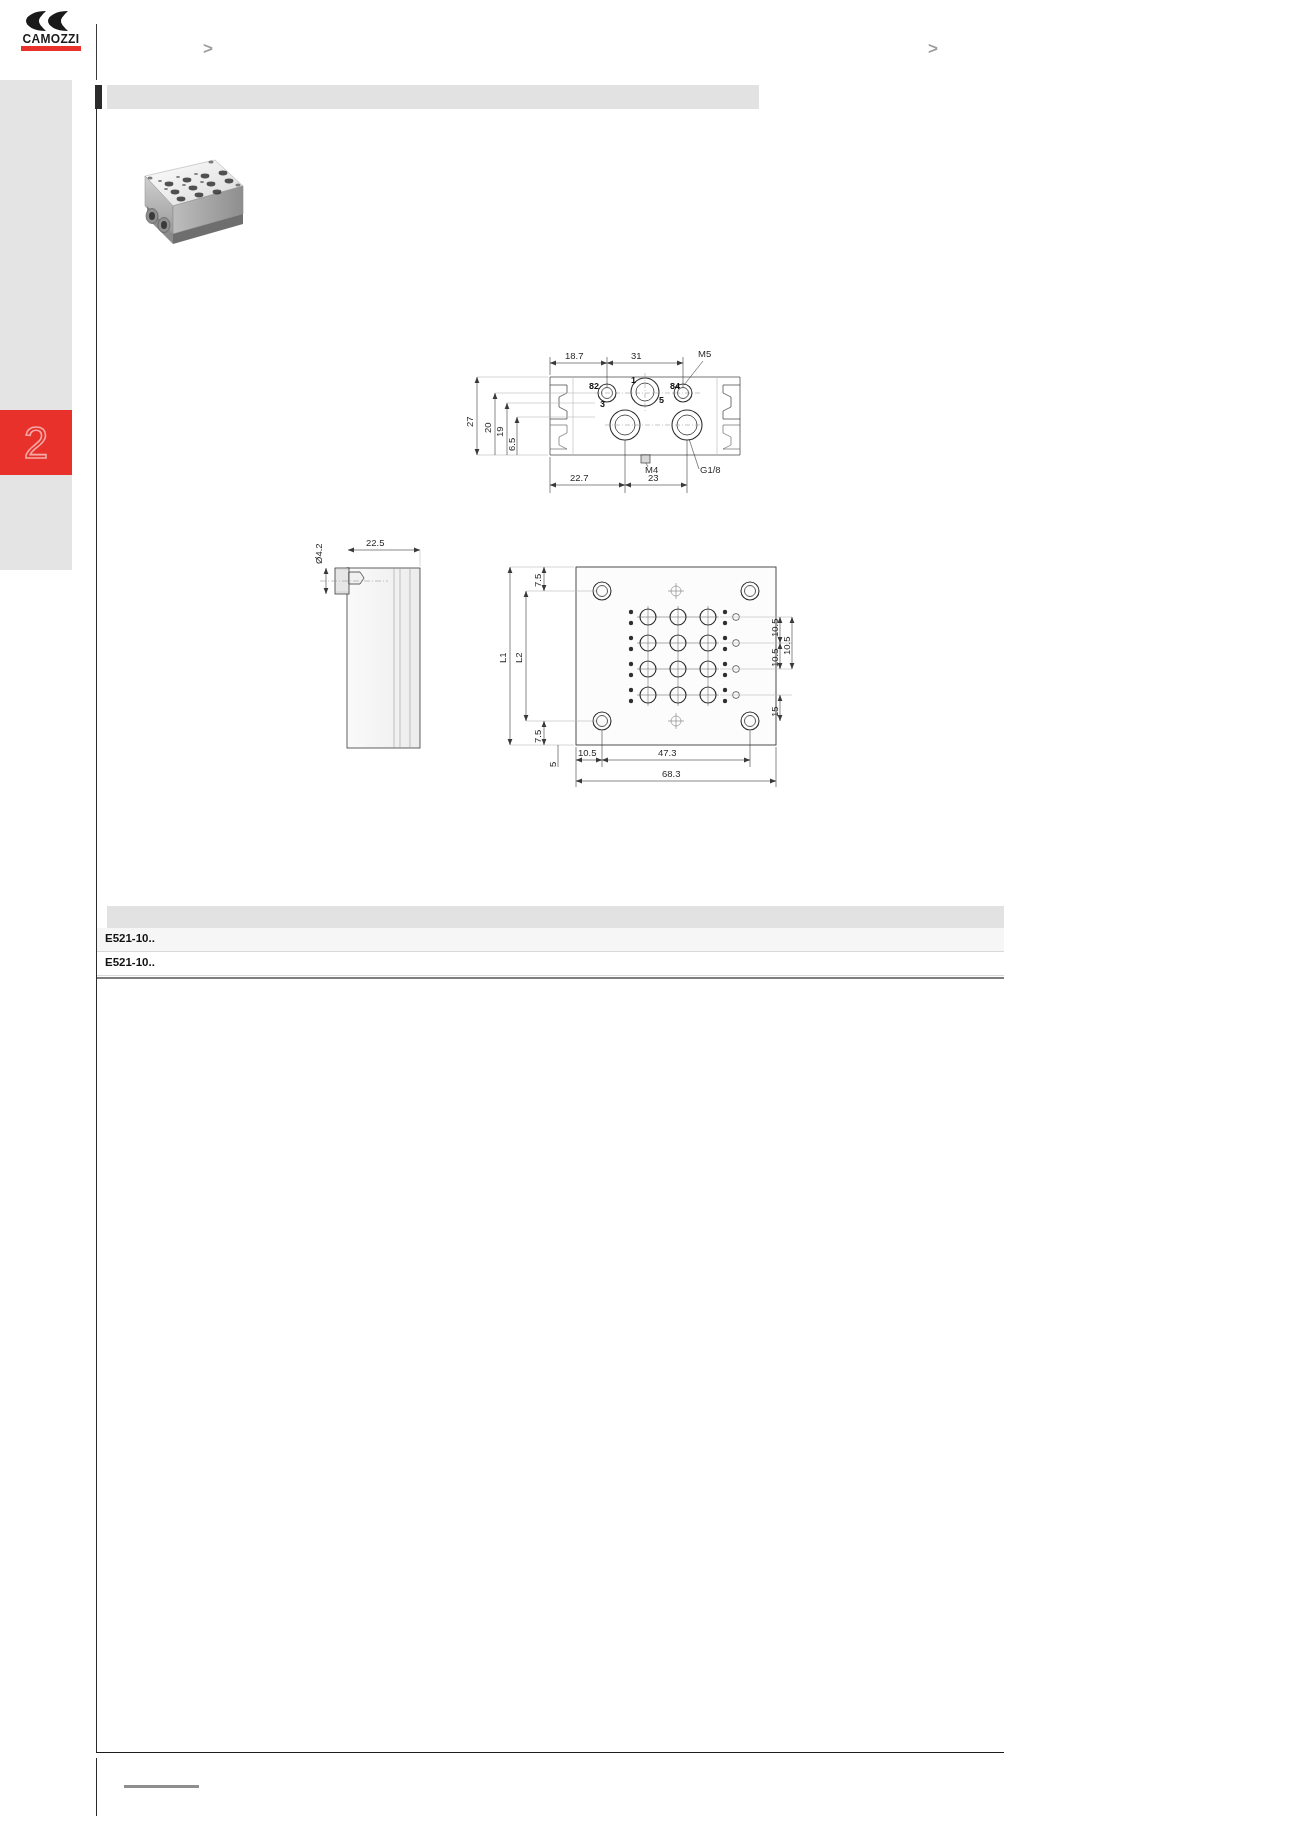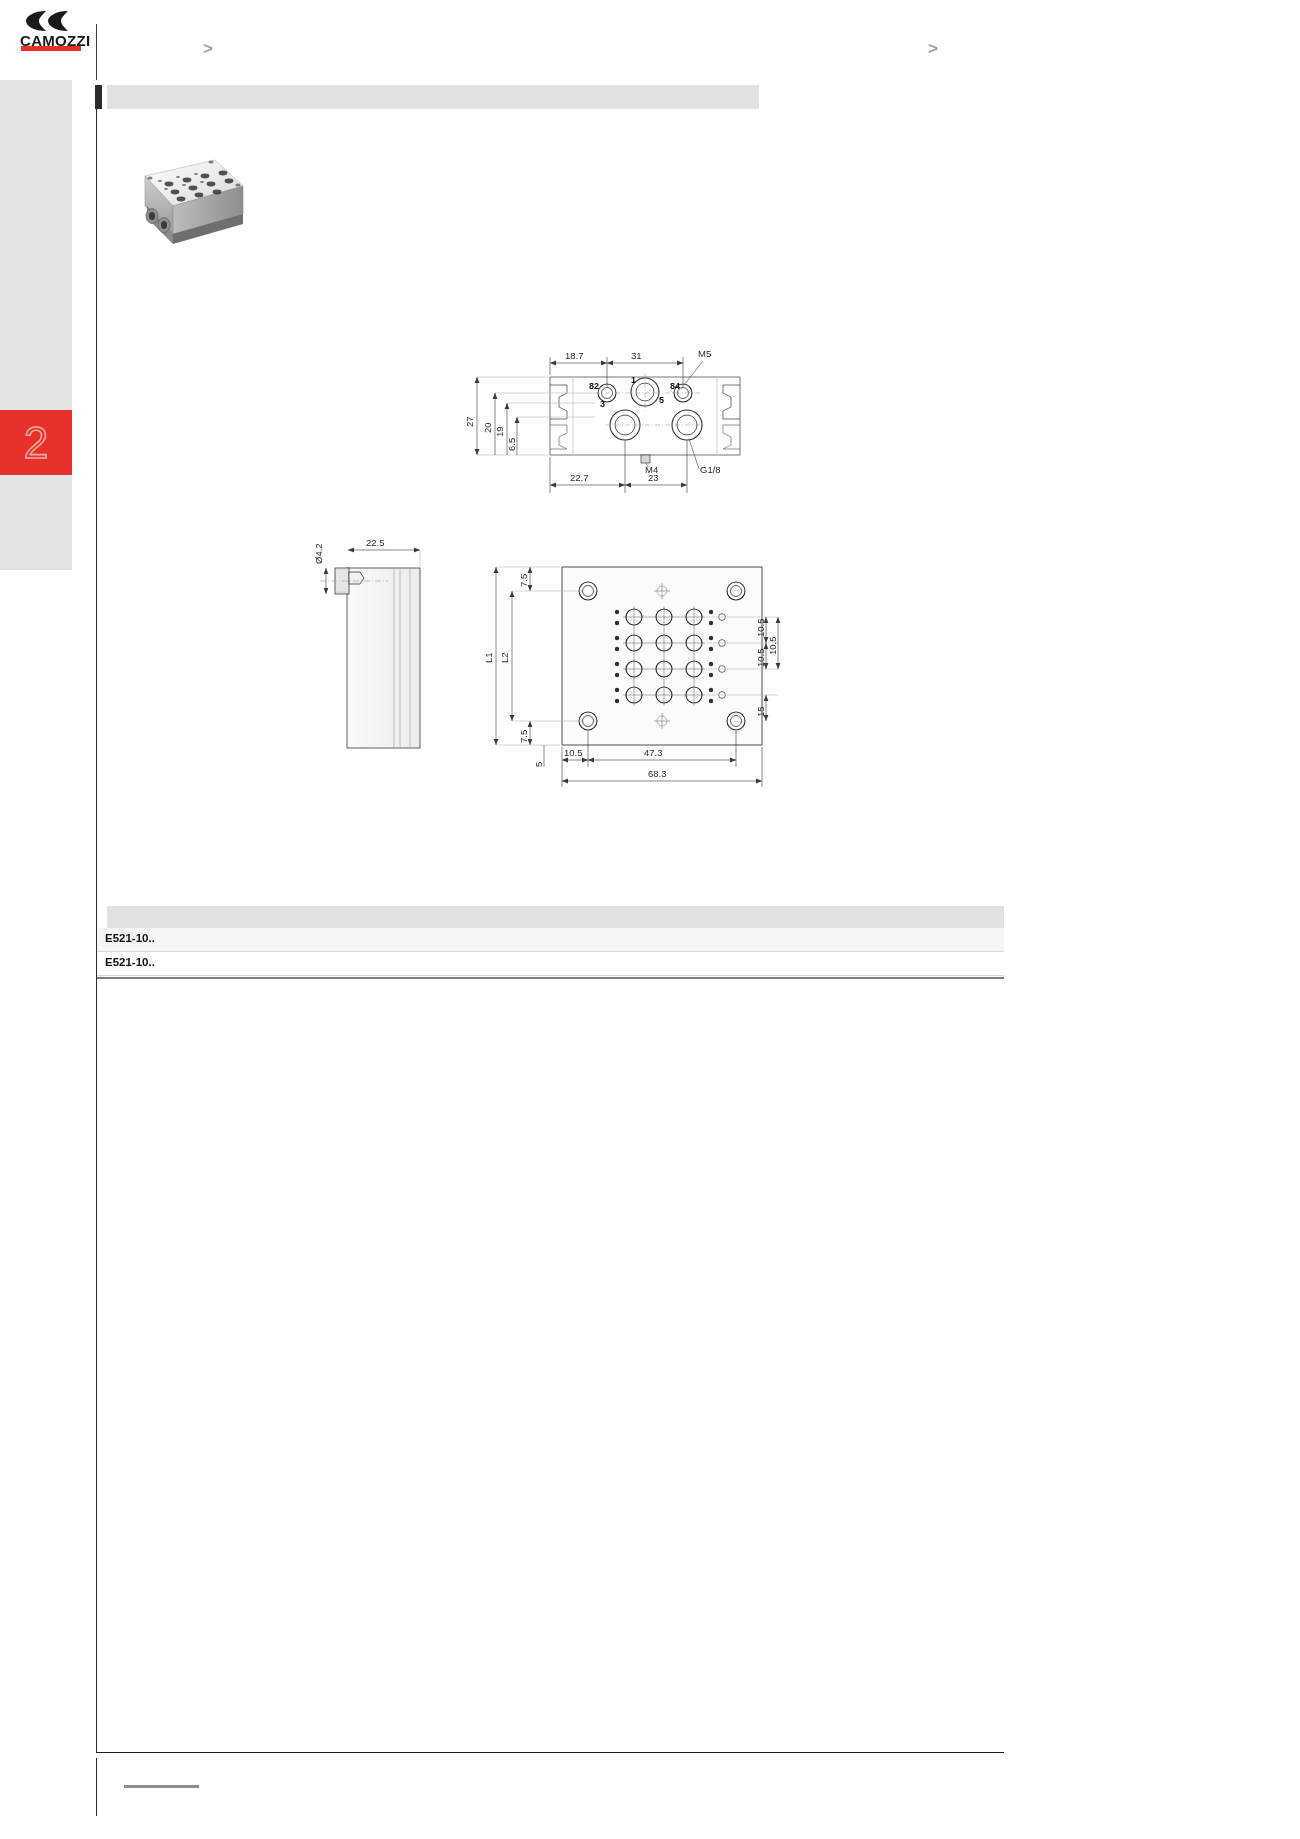--- a/index.html
+++ b/index.html
@@ -12,21 +12,21 @@
   .sidebar-grey{position:absolute;left:0;top:80px;width:72px;height:490px;background:#e4e4e4;}
   .sidebar-tab{position:absolute;left:0;top:410px;width:72px;height:65px;background:#e8312a;}
   .sidebar-tab span{position:absolute;left:0;top:2px;width:72px;text-align:center;
        font-size:44px;line-height:62px;color:#e8312a;-webkit-text-stroke:1.6px #f4a9a6;
        text-shadow:0 0 0 transparent;font-family:"Liberation Sans",sans-serif;font-weight:300;}
 
   
   .logo{position:absolute;left:20px;top:10px;width:62px;height:46px;}
   .logo .mark{position:absolute;left:2px;top:0px;width:58px;height:22px;}
   .logo .name{position:absolute;left:0px;top:22px;width:62px;text-align:center;
-      font-size:15px;font-weight:bold;letter-spacing:.3px;color:#1a1a1a;}
+      font-size:12px;font-weight:bold;letter-spacing:.3px;color:#1a1a1a;}
   .logo .bar{position:absolute;left:1px;top:36px;width:60px;height:5px;background:#e8312a;}
 
   
   .vrule-head{position:absolute;left:96px;top:24px;width:1.4px;height:56px;background:#3a3a3a;}
   .vrule-body{position:absolute;left:96px;top:86px;width:1.4px;height:1666px;background:#2b2b2b;}
   .vrule-foot{position:absolute;left:96px;top:1758px;width:1.4px;height:58px;background:#2b2b2b;}
 
   
   .chev{position:absolute;color:#9d9d9d;font-size:17px;line-height:17px;font-weight:bold;}
   .chev-1{left:203px;top:40px;}
@@ -39,21 +39,21 @@
   .title-bar-2{left:107px;top:906px;width:897px;}
   .title-bar-1 .label,.title-bar-2 .label{position:absolute;left:8px;top:4px;font-size:12px;color:#222;font-weight:bold;}
 
   
   .photo{position:absolute;left:103px;top:148px;width:145px;height:115px;}
 
   
   .drawing{position:absolute;text-decoration:underline;}
   .d-front{left:455px;top:345px;width:300px;height:160px;}
   .d-side{left:290px;top:526px;width:145px;height:225px;}
-  .d-plan{left:482px;top:555px;width:310px;height:245px;}
+  .d-plan{left:496px;top:555px;width:310px;height:245px;}
 
   
   .table{position:absolute;left:97px;top:928px;width:907px;text-align:center;}
   .trow{position:relative;height:23px;border-bottom:1px solid #d9d9d9;}
   .trow.alt{background:#f6f6f6;}
   .trow .code{position:absolute;left:8px;top:4px;font-size:11.5px;font-weight:bold;color:#111;
       font-family:"Liberation Sans",sans-serif;}
   .table-bottom{position:absolute;left:97px;top:977px;width:907px;height:1.6px;background:#7d7d7d;}
 
   

